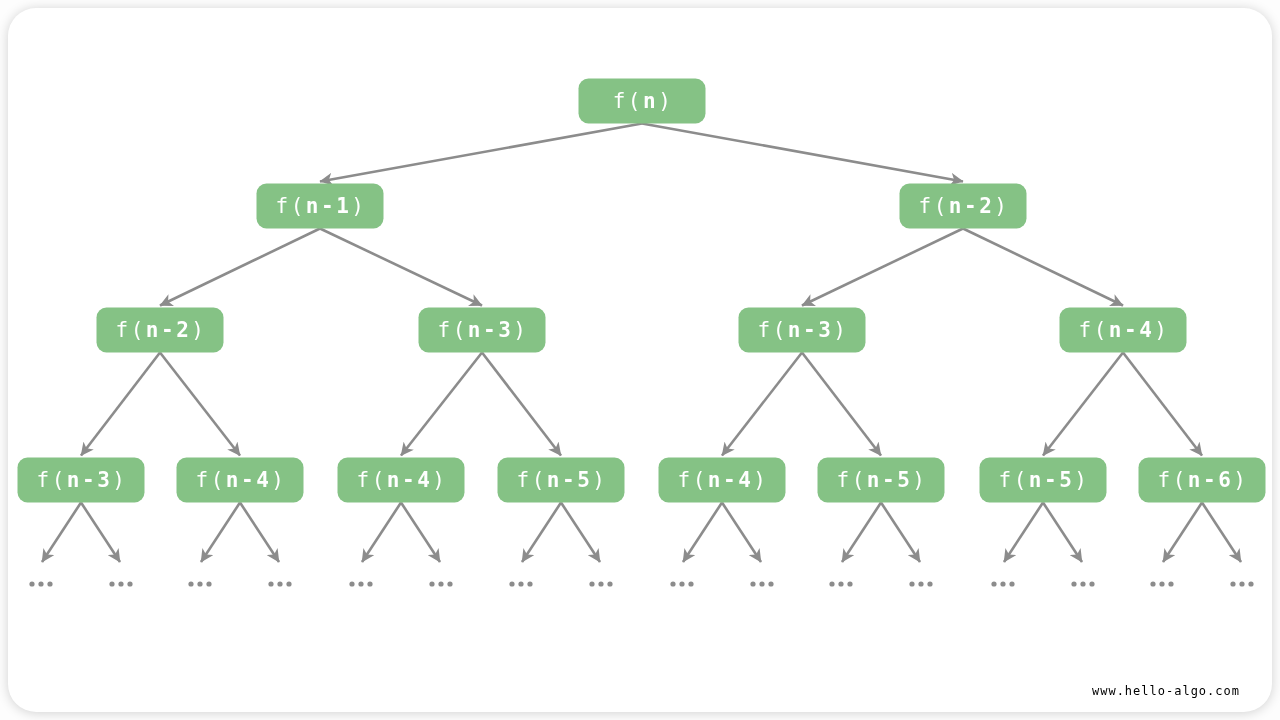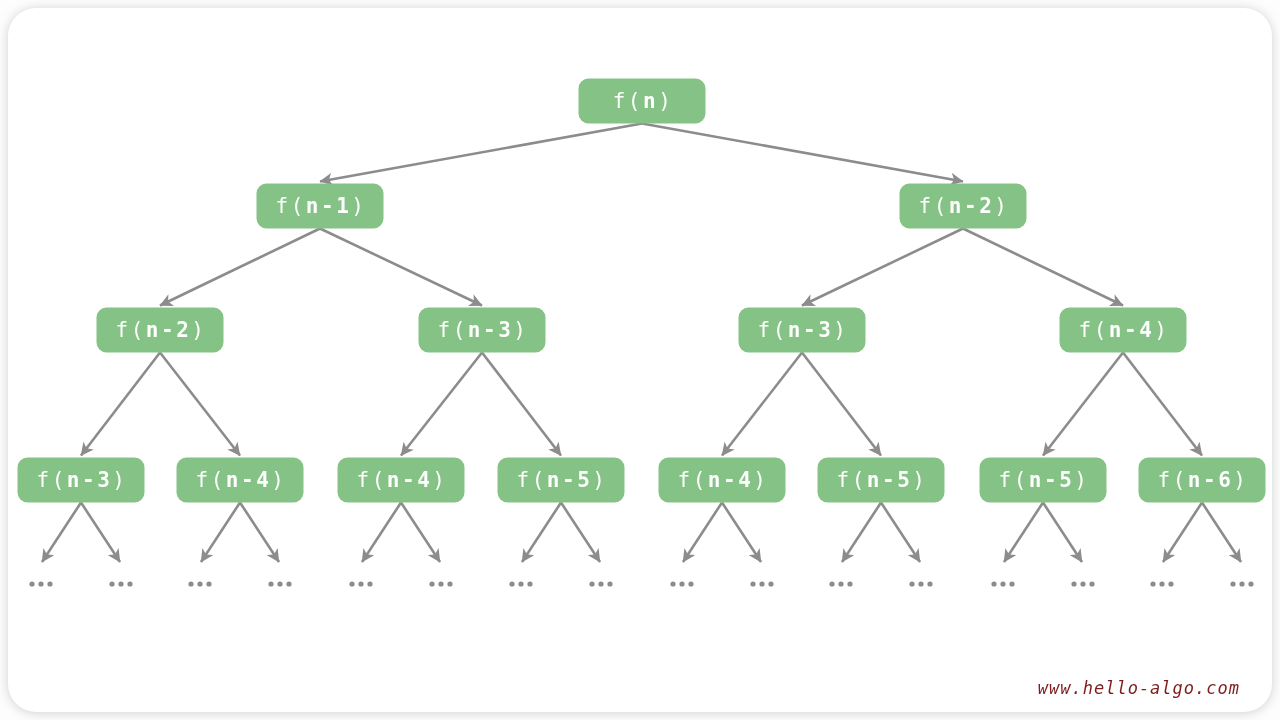--- a/index.html
+++ b/index.html
@@ -40,25 +40,24 @@
     fill: #ffffff;
   }
   text.node-label tspan.b {
     font-weight: bold;
   }
   .watermark {
     position: absolute;
     right: 40px;
     bottom: 22px;
     font-family: "DejaVu Sans Mono", "Liberation Mono", monospace;
-    font-size: 17px;
+    font-size: 12px;
     letter-spacing: 1px;
-    color: #7f1d1d;
+    color: #000000;
     user-select: none;
-    font-style: italic;
   }
 </style>
 </head>
 <body>
 
 <div class="stage">
   <div class="card"></div>
   <svg class="tree" id="tree-svg" viewBox="0 0 1280 720" xmlns="http://www.w3.org/2000/svg">
       <defs>
         <marker id="arrow" markerUnits="userSpaceOnUse" markerWidth="14" markerHeight="13" refX="12.5" refY="6.5" orient="auto">

